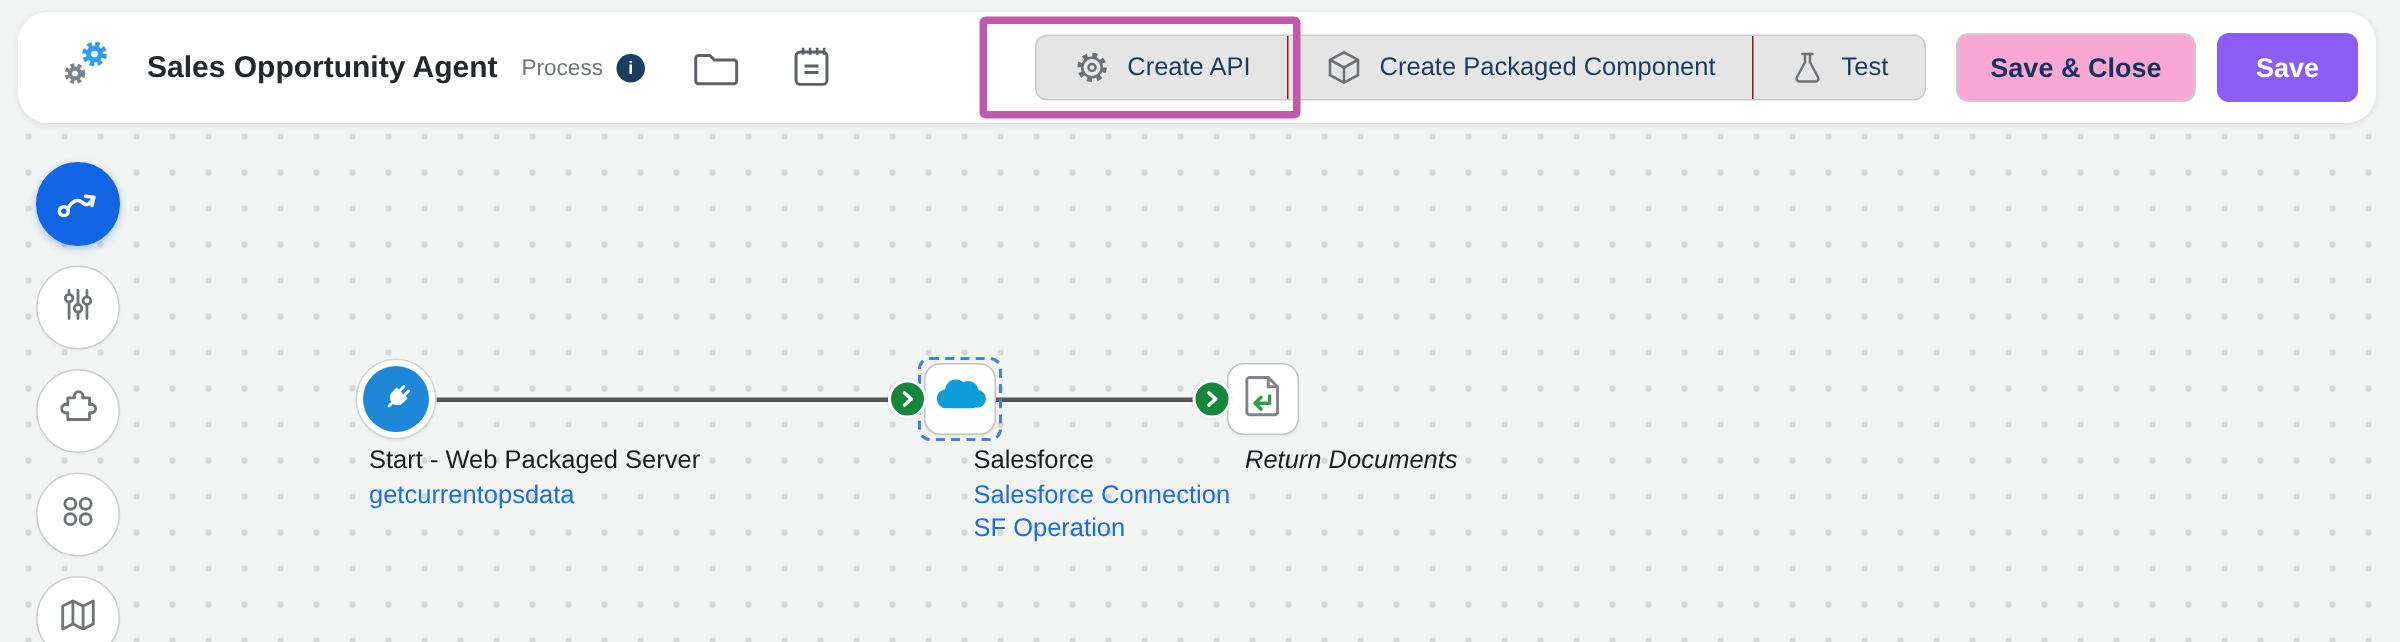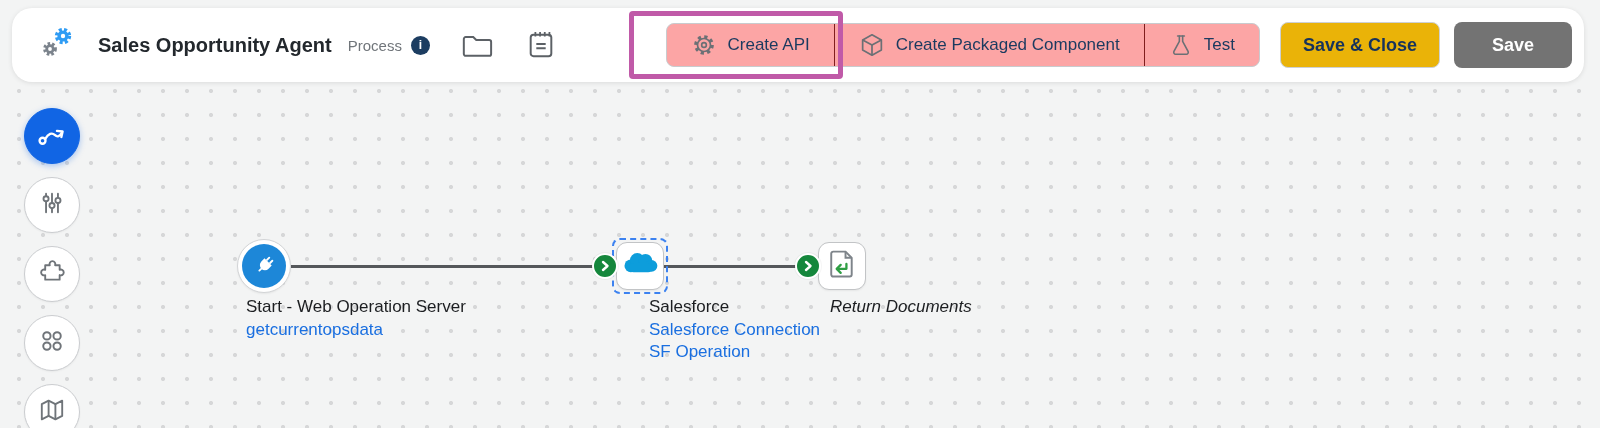--- a/index.html
+++ b/index.html
@@ -27,40 +27,40 @@
   .info-badge {
     margin-left: 9px; width: 19px; height: 19px; border-radius: 50%;
     background: #1c3d61; color: #fff; font-size: 12px; font-weight: 700;
     display: flex; align-items: center; justify-content: center; line-height: 1;
   }
   .hdr-icon-btn { margin-left: 30px; width: 34px; height: 34px; display: flex; align-items: center; justify-content: center; cursor: pointer; }
   .spacer { flex: 1; }
 
   .btn-group {
     display: flex; align-items: stretch; height: 44px;
-    border: 1px solid #c8cbce; border-radius: 8px; background: #fca5a5;
+    border: 1px solid #c8cbce; border-radius: 8px; background: #e5e5e5;
   }
   .segment {
     display: flex; align-items: center; padding: 0 24px;
     font-size: 17px; color: #1b3a5f; white-space: nowrap; cursor: pointer;
   }
   .segment + .segment { border-left: 1px solid #7f1d1d; }
   .segment .seg-icon { margin-right: 11px; display: flex; align-items: center; }
   .seg-create-api { position: relative; }
   .pink-highlight {
     position: absolute; left: -38px; right: -9px; top: -13px; bottom: -13px;
     border: 5px solid #c05aa8; border-radius: 4px;
     pointer-events: none; z-index: 20;
   }
   .btn {
     height: 46px; border-radius: 8px; display: flex; align-items: center;
     font-weight: 700; font-size: 18px; cursor: pointer; white-space: nowrap;
   }
-  .btn-secondary { margin-left: 20px; padding: 16px 22px; border: 1px solid #cdd0d4; background: #eab308; color: #16325c; }
-  .btn-primary { margin-left: 14px; padding: 0 38px; border: none; background: #737373; color: #fff; }
+  .btn-secondary { margin-left: 20px; padding: 16px 22px; border: 1px solid #cdd0d4; background: #f9a8d4; color: #16325c; }
+  .btn-primary { margin-left: 14px; padding: 0 26px; border: none; background: #8b5cf6; color: #fff; }
 
   
   .sidebar { position: absolute; left: 24px; top: 108px; display: flex; flex-direction: column; z-index: 5; }
   .side-btn {
     width: 56px; height: 56px; border-radius: 50%; margin-bottom: 13px;
     background: #fff; border: 1.5px solid #cbcdd0;
     display: flex; align-items: center; justify-content: center; cursor: pointer;
     box-shadow: 0 1px 2px rgba(0,0,0,0.05);
   }
   .side-btn.active { background: #1165e4; border-color: #1165e4; box-shadow: 0 2px 6px rgba(17,101,228,0.35); }
@@ -147,21 +147,21 @@
       <svg width="30" height="32" viewBox="0 0 34 36" fill="none">
         <path d="M7 4 h14 l7 7 v19 a2.2 2.2 0 0 1 -2.2 2.2 H7 a2.2 2.2 0 0 1 -2.2 -2.2 V6.2 A2.2 2.2 0 0 1 7 4 z" stroke="#7e848a" stroke-width="2.2"></path>
         <path d="M21 4 v7 h7" stroke="#7e848a" stroke-width="2.2"></path>
         <path d="M22 18 v5.5 H11.5" stroke="#2f9e44" stroke-width="2.6" stroke-linecap="round" stroke-linejoin="round"></path>
         <path d="M15.5 19 L11 23.5 L15.5 28" stroke="#2f9e44" stroke-width="2.6" fill="none" stroke-linecap="round" stroke-linejoin="round"></path>
       </svg>
     </span>
   </div>
 
   <div class="node-label" style="left:246px; top:296px;">
-    <span>Start - Web Operation Server</span>
+    <span>Start - Web Packaged Server</span>
     <a>getcurrentopsdata</a>
   </div>
 
   <div class="node-label" style="left:649px; top:296px;">
     <span>Salesforce</span>
     <a>Salesforce Connection</a>
     <a>SF Operation</a>
   </div>
 
   <div class="node-label" style="left:830px; top:296px;font-style:italic;">

